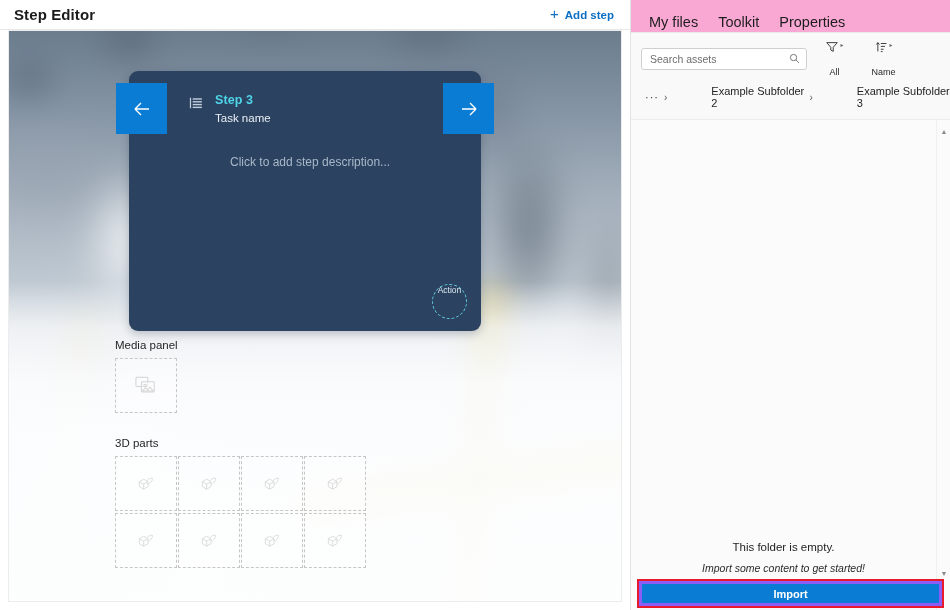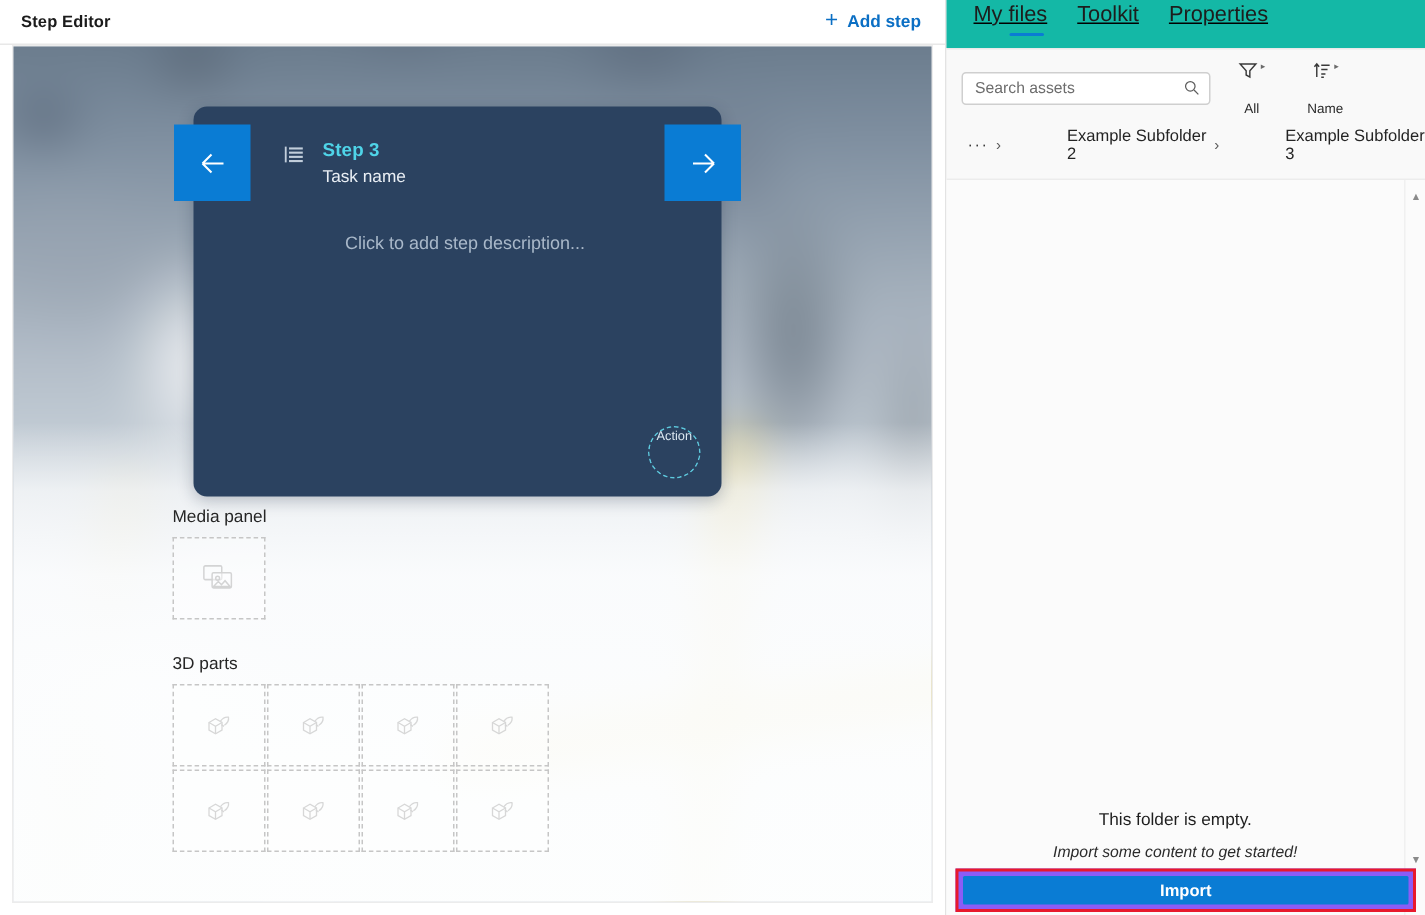--- a/index.html
+++ b/index.html
@@ -20,21 +20,21 @@
   }
   #editor-header {
     position: relative; z-index: 5;
     height: 30px; width: 630px;
     background: #ffffff;
     border-bottom: 1px solid #e8e8e8;
     display: flex; align-items: center;
     padding: 0 16px 0 14px;
   }
   #editor-title {
-    font-size: 11px; color: #1b1b1b; font-weight: 600;
+    font-size: 15px; color: #1b1b1b; font-weight: 600;
     letter-spacing: .1px;
   }
   #add-step-btn {
     margin-left: auto;
     display: flex; align-items: center; gap: 6px;
     color: #0b6fc4; font-size: 11.5px; font-weight: 600;
     cursor: pointer;
   }
   #add-step-btn .plus {
     font-size: 15px; font-weight: 400; line-height: 1;
@@ -152,24 +152,23 @@
 
   
   #right-panel {
     position: relative;
     width: 320px; height: 610px;
     background: #f3f3f3;
     border-left: 1px solid #e3e3e3;
     display: flex; flex-direction: column;
   }
   #tabs {
-    height: 32px; display: flex; align-items: flex-start; gap: 20px;
+    height: 32px; display: flex; align-items: flex-end; gap: 20px;
     padding: 0 0 0 18px;
-    background: #14b8a6;
-    text-decoration: underline;
+    background: #f9a8d4;
   }
   .tab {
     position: relative;
     font-size: 14.5px; color: #1d1d1d; cursor: pointer; line-height: 20px;
   }
   .tab.active::after {
     content: ""; position: absolute;
     left: 24px; right: 2px; bottom: -4px; height: 2.5px;
     background: #0a7cd4; border-radius: 2px;
   }

